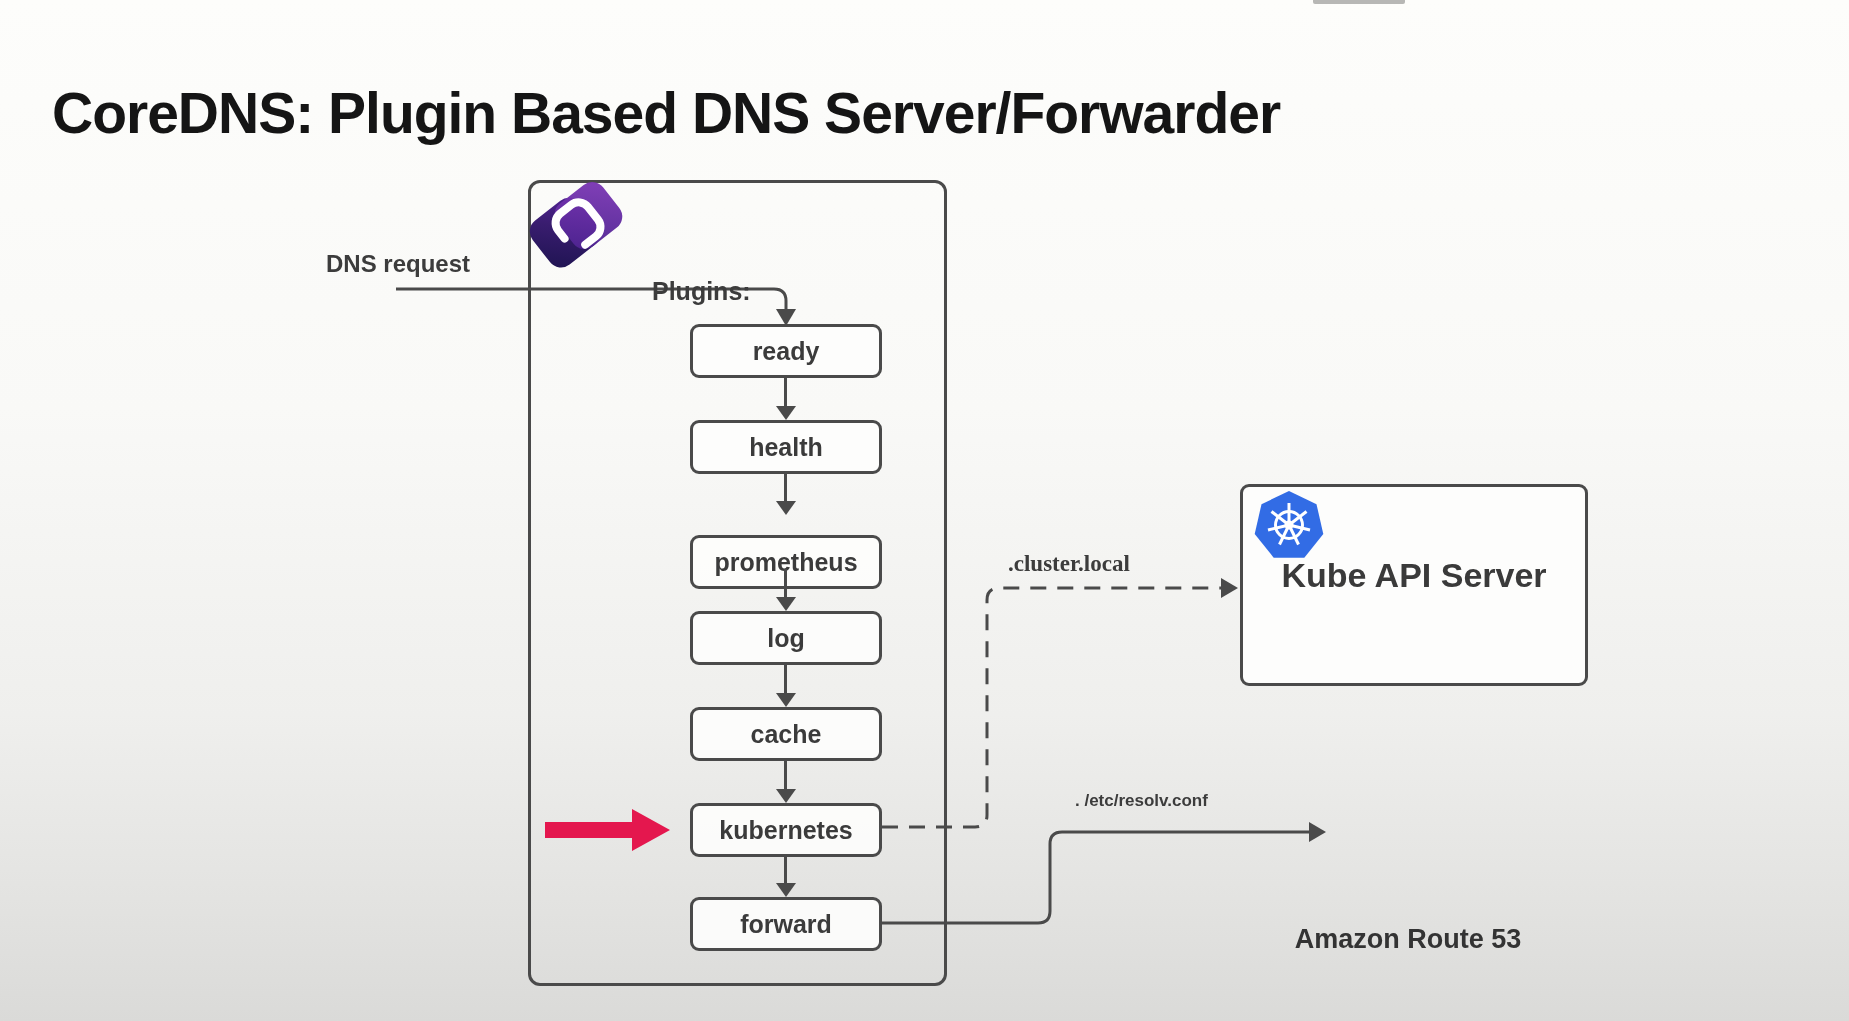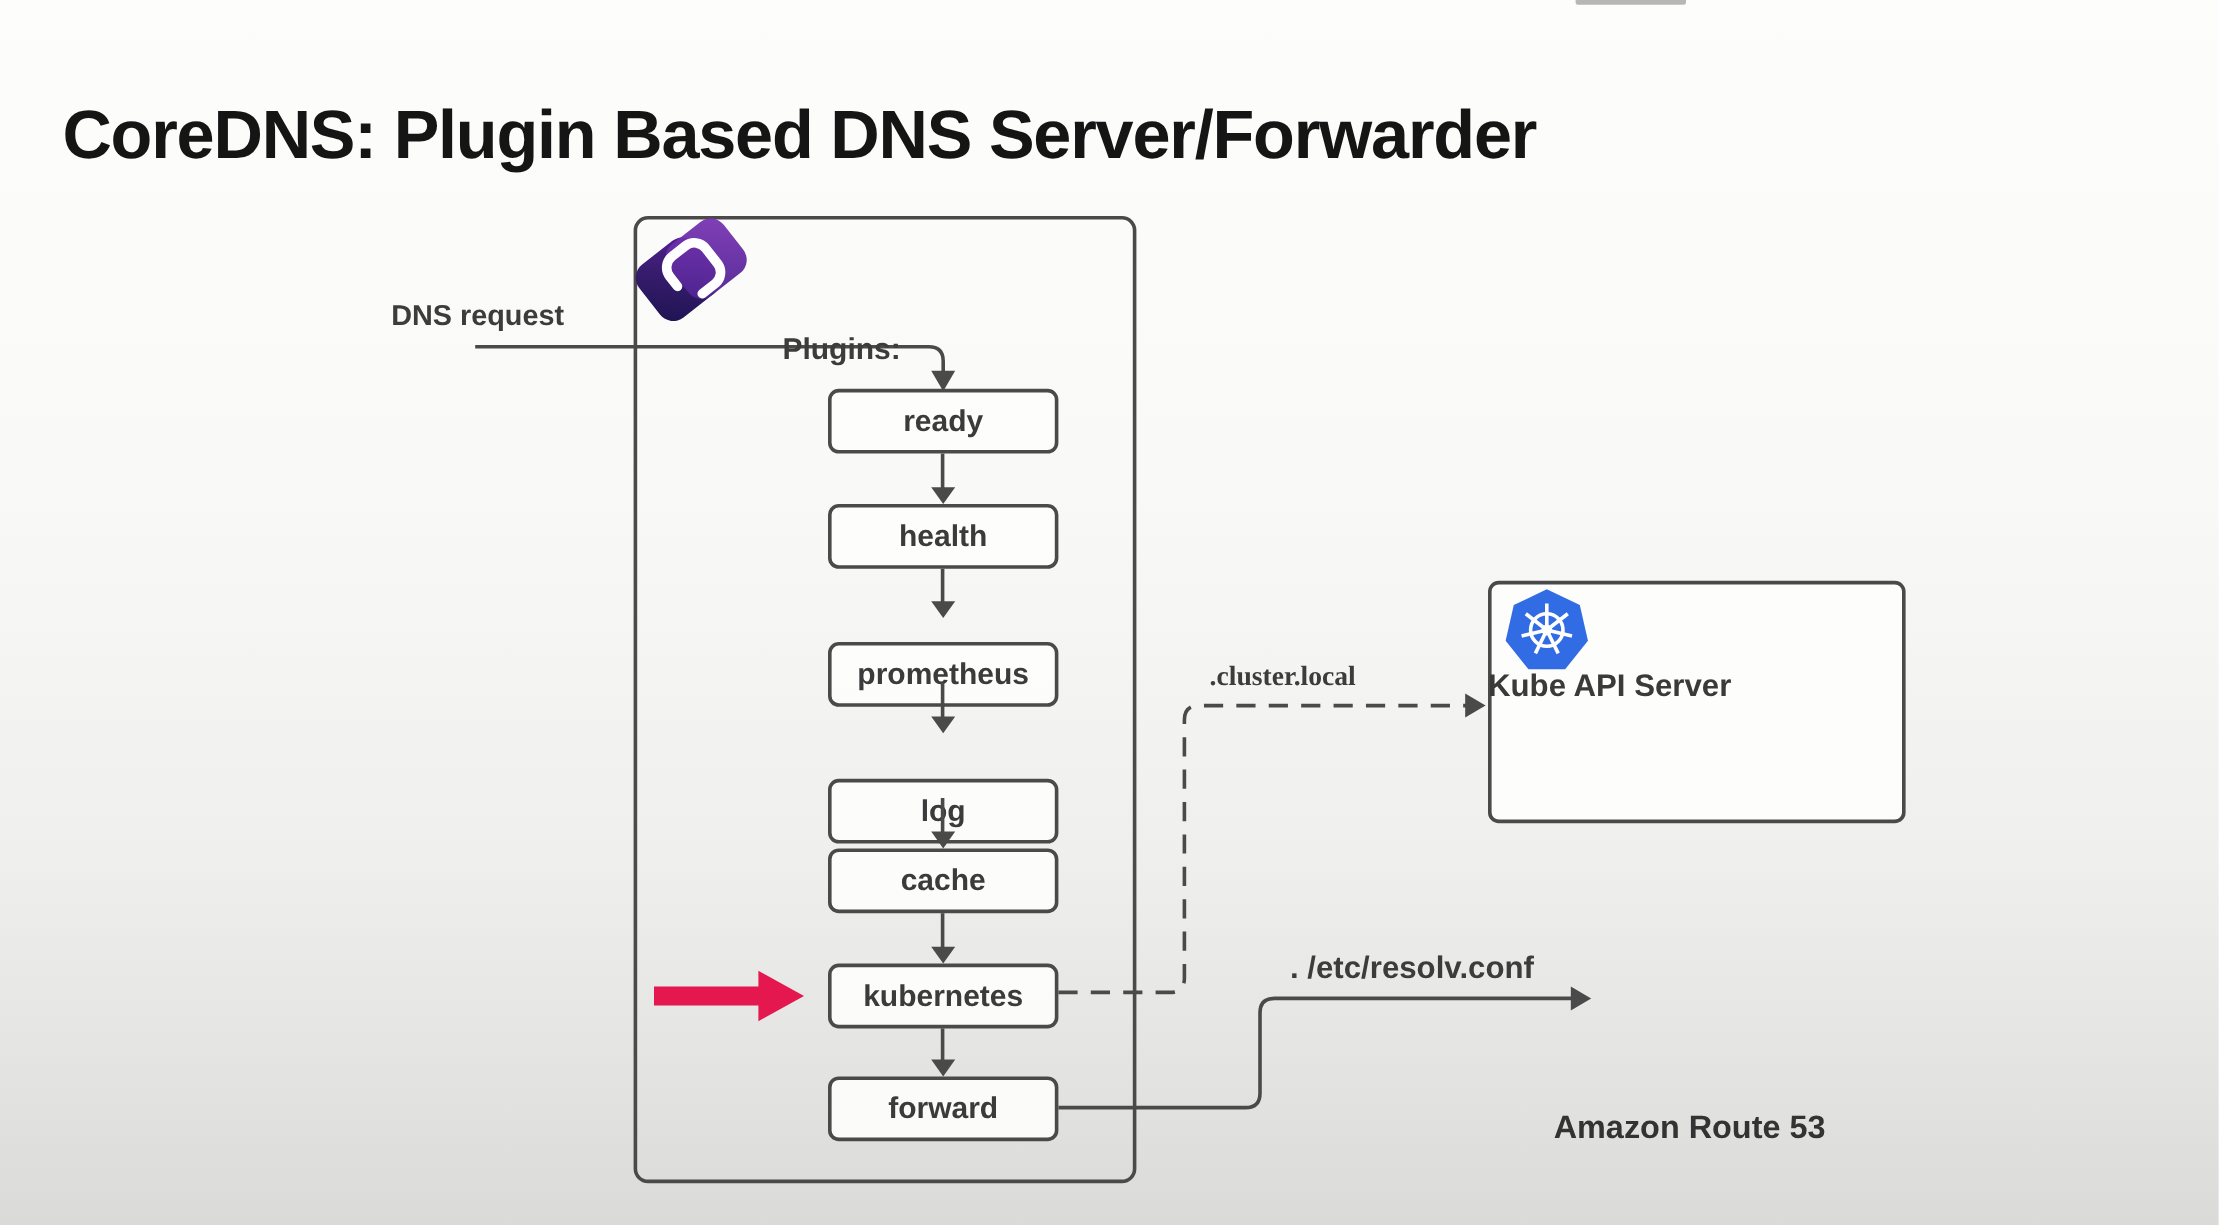--- a/index.html
+++ b/index.html
@@ -49,31 +49,31 @@
     border-top:14px solid #4a4a4a;
   }
   .connector-overlay{position:absolute;left:0;top:0;width:1849px;height:1021px;}
   
   .cluster-local-label{
     position:absolute;left:1008px;top:551px;
     font-size:23px;font-weight:bold;color:#3c3c3c;font-family:Liberation Serif, serif;
   }
   .resolv-conf-label{
     position:absolute;left:1075px;top:791px;
-    font-size:26px;font-weight:bold;color:#3c3c3c;
+    font-size:17px;font-weight:bold;color:#3c3c3c;
   }
   .kube-api-box{
     position:absolute;left:1240px;top:484px;width:348px;height:202px;
     box-sizing:border-box;
     border:3px solid #4a4a4a;border-radius:9px;background:#fdfdfc;
   }
   .k8s-logo{position:absolute;left:1252px;top:489px;width:74px;height:74px;}
   .kube-api-label{
     position:absolute;left:1240px;top:556px;width:348px;
-    font-size:26px;font-weight:bold;color:#3a3a3a;
+    text-align:center;font-size:34px;font-weight:bold;color:#3a3a3a;
   }
   .route53-icon{position:absolute;left:1328px;top:753px;width:150px;height:150px;}
   .route53-label{
     position:absolute;left:1253px;top:924px;width:310px;
     text-align:center;font-size:27px;font-weight:bold;color:#333;
   }
   .red-arrow{position:absolute;left:545px;top:806px;width:126px;height:48px;}
 </style>
 </head>
 <body>
@@ -155,21 +155,21 @@
 
 <div class="plugin-box" style="top: 324px;">ready</div>
     <div class="vline" style="top: 378px; height: 29px;"></div>
     <div class="tri-down" style="top: 406px;"></div>
     <div class="plugin-box" style="top: 420px;">health</div>
     <div class="vline" style="top: 474px; height: 28px;"></div>
     <div class="tri-down" style="top: 501px;"></div>
     <div class="plugin-box" style="top: 515px; margin-top: 20px;">prometheus</div>
     <div class="vline" style="top: 569px; height: 29px;"></div>
     <div class="tri-down" style="top: 597px;"></div>
-    <div class="plugin-box" style="top: 611px; margin-top: 38px;">log</div>
+    <div class="plugin-box" style="top: 611px;">log</div>
     <div class="vline" style="top: 665px; height: 29px;"></div>
     <div class="tri-down" style="top: 693px;"></div>
     <div class="plugin-box" style="top: 707px;">cache</div>
     <div class="vline" style="top: 761px; height: 29px;"></div>
     <div class="tri-down" style="top: 789px;"></div>
     <div class="plugin-box" style="top: 803px;">kubernetes</div>
     <div class="vline" style="top: 857px; height: 27px;"></div>
     <div class="tri-down" style="top: 883px;"></div>
     <div class="plugin-box" style="top: 897px;">forward</div>
   </div>

